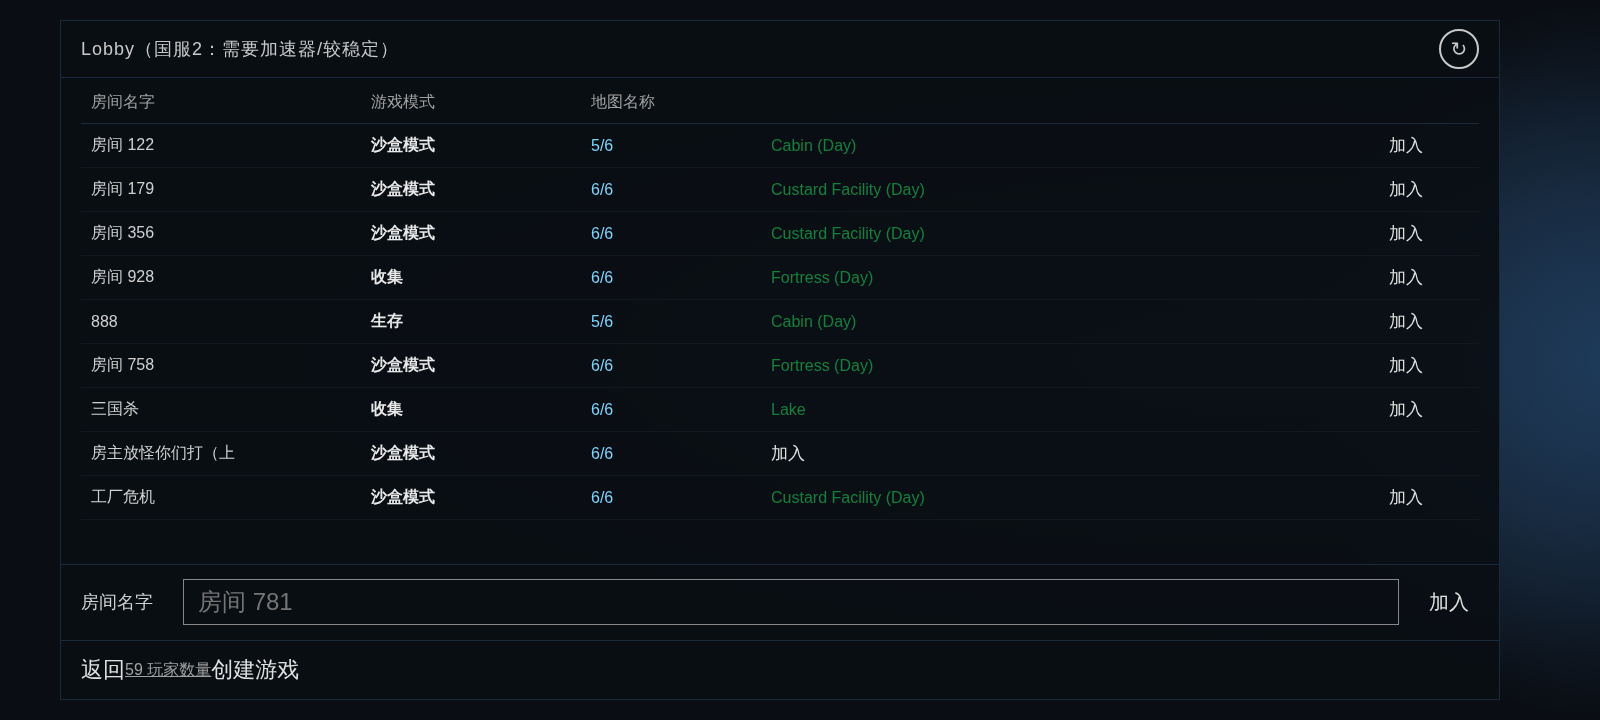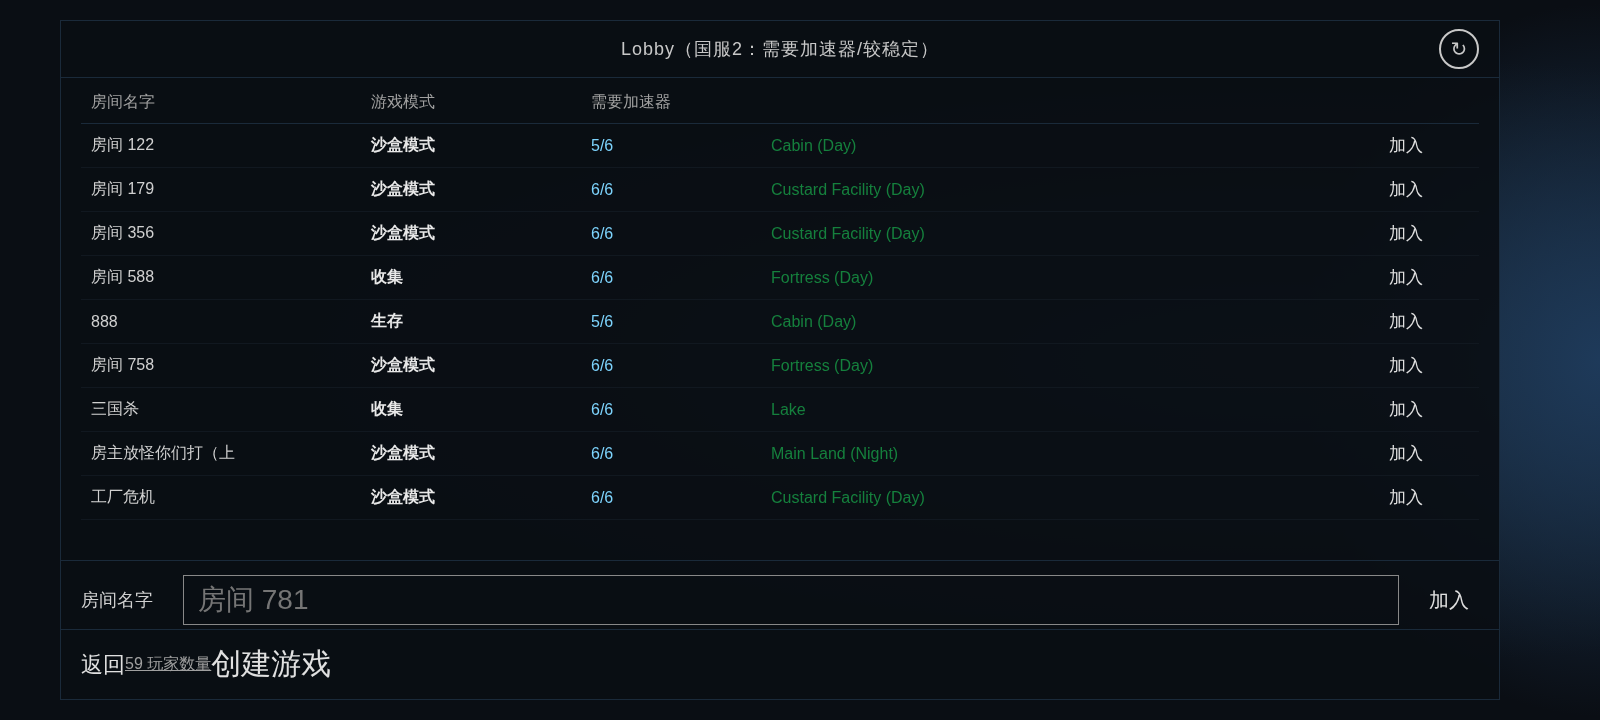--- a/index.html
+++ b/index.html
@@ -40,21 +40,21 @@
       bottom: 20px;
       background: rgba(10, 14, 20, 0.92);
       border: 1px solid #1a2a3a;
       z-index: 1;
     }
 
     
     .header {
       display: flex;
       align-items: center;
-      justify-content: center;
+      justify-content: flex-start;
       padding: 16px 20px;
       position: relative;
       border-bottom: 1px solid #1a2a3a;
     }
 
     .header-title {
       font-size: 18px;
       color: #c8c8c8;
       letter-spacing: 1px;
     }
@@ -139,21 +139,21 @@
       color: #d0d0d0;
       white-space: nowrap;
       margin-right: 10px;
     }
 
     .room-name-input {
       flex: 1;
       background: transparent;
       border: 1px solid #888;
       color: #e0e0e0;
-      font-size: 28px;
+      font-size: 24px;
       font-family: inherit;
       padding: 8px 14px;
       outline: none;
     }
 
     .join-btn-bottom {
       font-size: 20px;
       color: #e0e0e0;
       cursor: pointer;
       white-space: nowrap;
@@ -183,21 +183,21 @@
       border: none;
     }
 
     .player-count-info {
       font-size: 16px;
       color: #a0a0a0;
       text-decoration: underline;
     }
 
     .create-game-btn {
-      font-size: 30px;
+      font-size: 22px;
       color: #e0e0e0;
       cursor: pointer;
       font-family: inherit;
       background: transparent;
       border: none;
     }
   </style>
 </head>
 <body>
 
@@ -209,21 +209,21 @@
   <div class="header">
     <span class="header-title">Lobby（国服2：需要加速器/较稳定）</span>
     <button class="refresh-btn">↻</button>
   </div>
 
   <div class="table-container">
 
     <div class="table-header">
       <div class="col">房间名字</div>
       <div class="col">游戏模式</div>
-      <div class="col">需要加速器</div>
+      <div class="col">地图名称</div>
       <div class="col"></div>
     </div>
 
     <div id="table-body">
         <div class="table-row">
       <div class="col col-name">房间 122</div>
       <div class="col col-mode">沙盒模式</div>
       <div class="col col-players">5/6</div>
       <div class="col col-map">Cabin (Day)</div>
       <div class="col">
@@ -242,21 +242,21 @@
         <div class="table-row">
       <div class="col col-name">房间 356</div>
       <div class="col col-mode">沙盒模式</div>
       <div class="col col-players">6/6</div>
       <div class="col col-map">Custard Facility (Day)</div>
       <div class="col">
         <button class="join-btn">加入</button>
       </div>
     </div>
         <div class="table-row">
-      <div class="col col-name">房间 588</div>
+      <div class="col col-name">房间 928</div>
       <div class="col col-mode">收集</div>
       <div class="col col-players">6/6</div>
       <div class="col col-map">Fortress (Day)</div>
       <div class="col">
         <button class="join-btn">加入</button>
       </div>
     </div>
         <div class="table-row">
       <div class="col col-name">888</div>
       <div class="col col-mode">生存</div>
@@ -281,21 +281,20 @@
       <div class="col col-players">6/6</div>
       <div class="col col-map">Lake</div>
       <div class="col">
         <button class="join-btn">加入</button>
       </div>
     </div>
         <div class="table-row">
       <div class="col col-name">房主放怪你们打（上</div>
       <div class="col col-mode">沙盒模式</div>
       <div class="col col-players">6/6</div>
-      <div class="col col-map">Main Land (Night)</div>
       <div class="col">
         <button class="join-btn">加入</button>
       </div>
     </div>
         <div class="table-row">
       <div class="col col-name">工厂危机</div>
       <div class="col col-mode">沙盒模式</div>
       <div class="col col-players">6/6</div>
       <div class="col col-map">Custard Facility (Day)</div>
       <div class="col">

